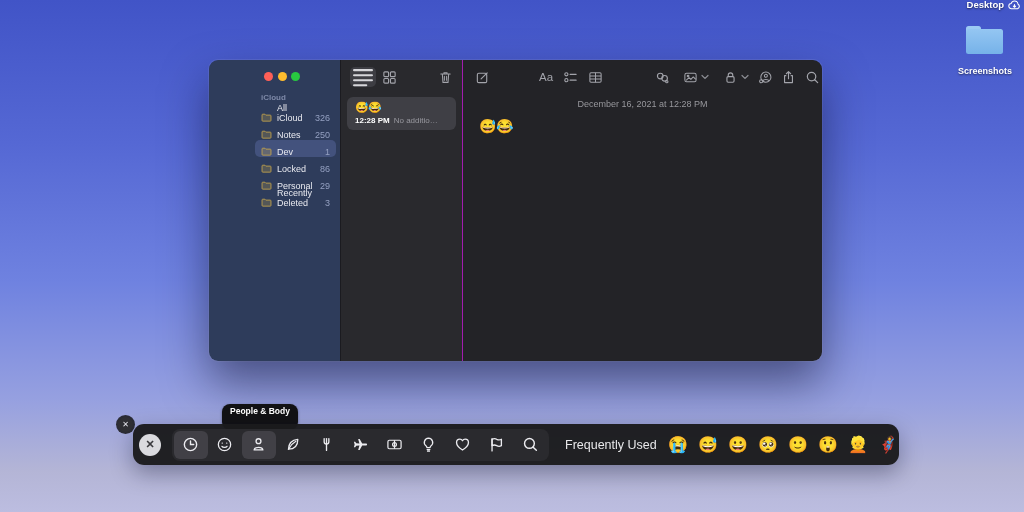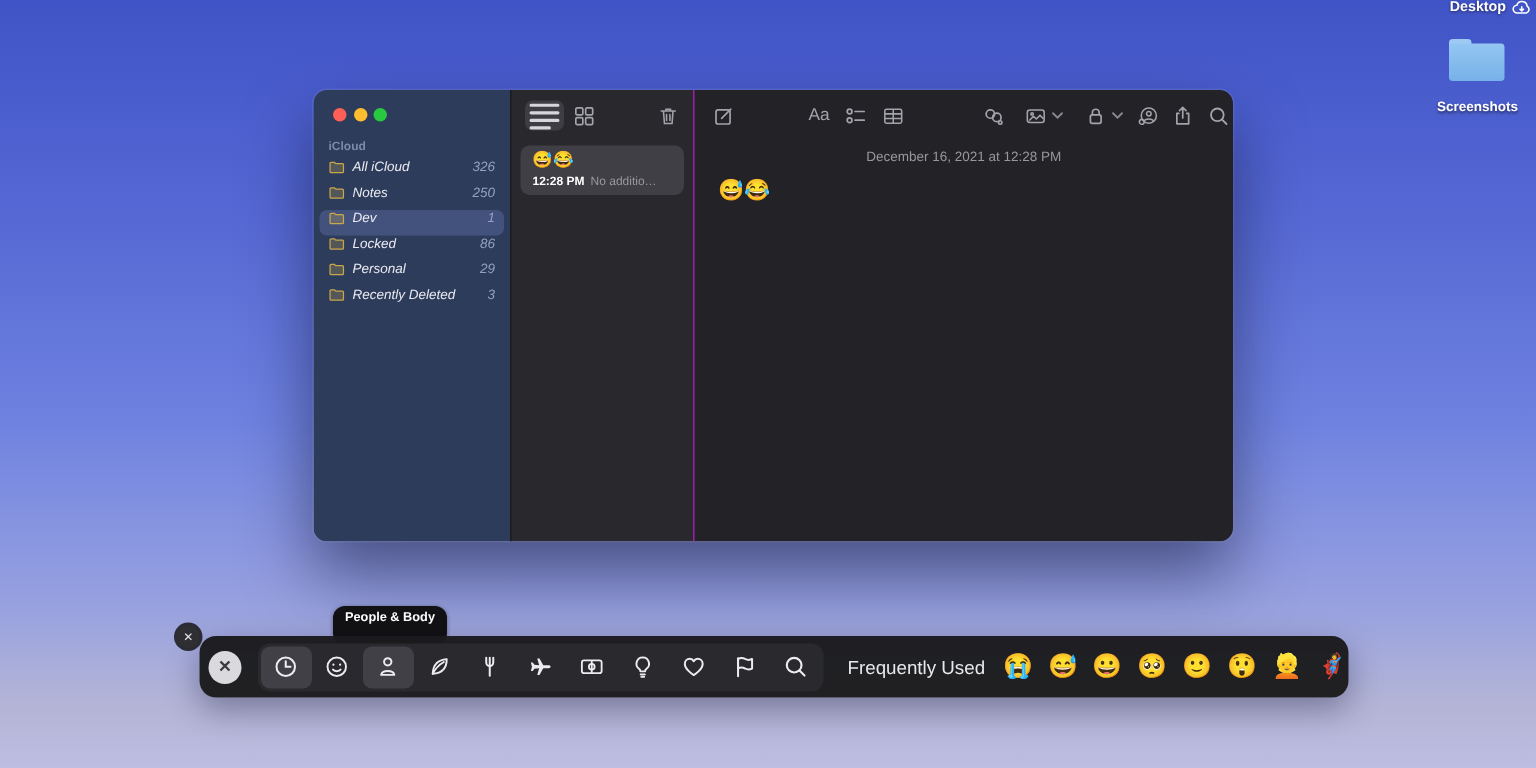--- a/index.html
+++ b/index.html
@@ -17,27 +17,27 @@
   .folder-glyph .tab { position:absolute; left:0; top:0; width:15px; height:7px;
     background:#9ccaf3; border-radius:2.5px 2.5px 0 0; }
   .folder-glyph .bodyp { position:absolute; left:0; top:3px; width:37px; height:25px;
     background:linear-gradient(180deg,#94c6f2,#76b2e9); border-radius:2.5px; }
   .screens-folder .lbl { margin-top:12px; color:#fff; font-size:9px; font-weight:bold;
     text-shadow:0 1px 2px rgba(0,0,0,.55); }
   
   .win { position:absolute; left:209px; top:60px; width:613px; height:301px;
     border-radius:9px; overflow:hidden; display:flex;
     box-shadow:0 22px 45px rgba(10,12,40,.5), 0 0 0 1px rgba(255,255,255,.09); }
-  .pane-side { width:131px; background:#2e3c5b; display:flex; flex-direction:column; flex-shrink:0; }
+  .pane-side { width:131px; background:#2e3c5b; display:flex; flex-direction:column; flex-shrink:0;padding-left:42px; }
   .lights { display:flex; gap:4.5px; padding:12px 0 0 13px; }
   .light { width:9px; height:9px; border-radius:50%; }
   .side-scroll { flex:1; padding:12px 4px 0 4px; }
   .side-head { color:#7e89a8; font-size:8px; font-weight:bold; padding:0 6px 4px 6px; }
-  .srow { display:flex; align-items:flex-start; height:17px; padding:0 6px; border-radius:5px;
-    color:#e9eaf0; font-size:9px;font-style:italic; }
+  .srow { display:flex; align-items:flex-end; height:17px; padding:0 6px; border-radius:5px;
+    color:#e9eaf0; font-size:9px; }
   .srow.selected { background:#43527d; }
   .srow .fico { width:11px; height:11px; margin-right:5px; flex-shrink:0; color:#c9a84c; }
   .srow .cnt { margin-left:auto; color:#94a0c1; font-size:9px; }
   .newfolder { display:flex; align-items:center; gap:5px; padding:8px 10px 9px 10px;
     color:#e2e5ee; font-size:9px; }
   .newfolder svg { width:11px; height:11px; color:#cfd4e2; }
   .pane-list { width:122px; background:#29292d; border-left:1px solid #1b1b20;
     display:flex; flex-direction:column; flex-shrink:0; }
   .ltoolbar { height:34px; display:flex; align-items:center; padding:0 9px; flex-shrink:0; }
   .tico { color:#a3a4ab; display:flex; align-items:center; justify-content:center; }

